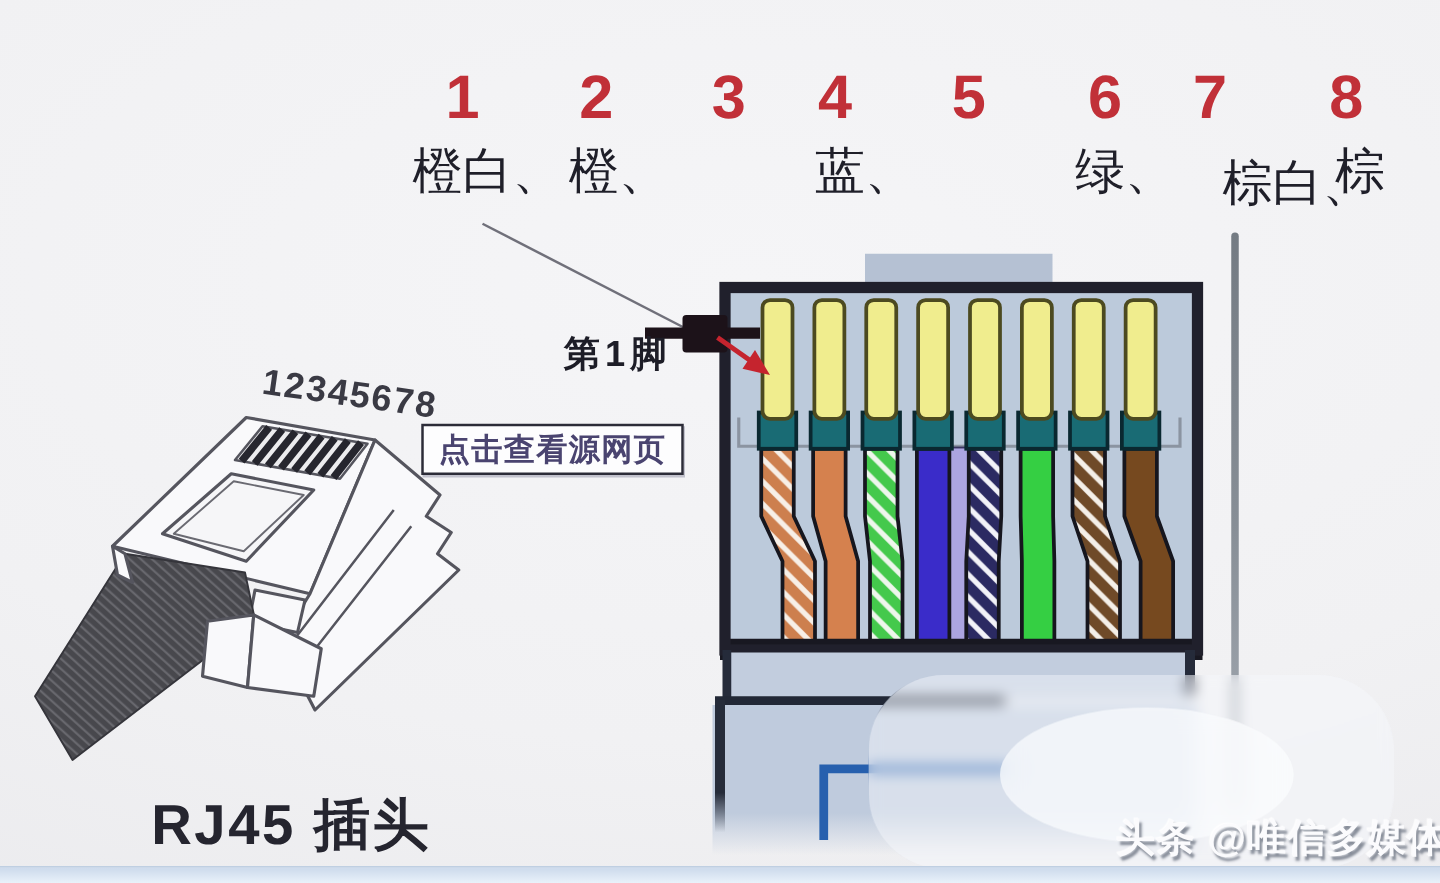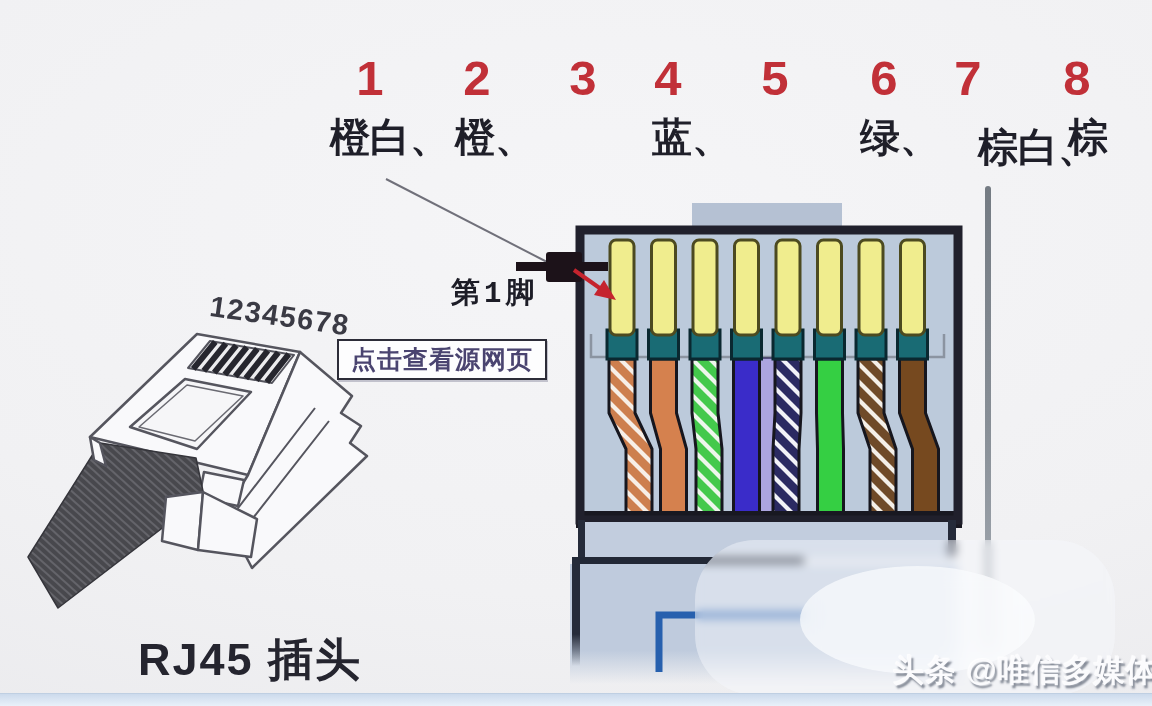--- a/index.html
+++ b/index.html
@@ -6,45 +6,45 @@
   .stage{
     position:relative;width:1152px;height:706px;overflow:hidden;
     background:radial-gradient(120% 95% at 52% 32%, #f5f5f7 0%, #f1f1f3 55%, #e9e9ec 100%);
     font-family:"Liberation Sans","DejaVu Sans",sans-serif;
   }
   .pin-number{
     position:absolute;top:54px;transform:translateX(-50%);
     font-size:49px;font-weight:700;line-height:1;
   }
   .pin-color-label{
-    position:absolute;top:117px;font-size:40px;font-weight:700;line-height:1;
+    position:absolute;top:117px;font-size:40px;font-weight:400;line-height:1;
   }
   .scene{position:absolute;left:0;top:0;width:1152px;height:706px;}
   .smudge{position:absolute;pointer-events:none;}
   .smudge-a{left:695px;top:540px;width:420px;height:155px;border-radius:60px;
     background:rgba(246,249,252,.45);backdrop-filter:blur(5px);-webkit-backdrop-filter:blur(5px);}
   .smudge-b{left:800px;top:566px;width:235px;height:108px;border-radius:50%;
     background:rgba(252,253,255,.68);backdrop-filter:blur(9px);-webkit-backdrop-filter:blur(9px);}
   .tooltip{
     position:absolute;left:337px;top:339px;width:206px;height:37px;
     background:#fdfdfe;border:2px solid #2c2c38;box-shadow:1px 2px 0 rgba(70,70,100,.28);
     display:flex;align-items:center;justify-content:center;
     font-size:25px;font-weight:700;color:#4a4470;letter-spacing:1px;cursor:pointer;
   }
   .pin1-label{
-    position:absolute;left:451px;top:280px;font-size:29px;font-weight:700;
-    color:#1d1d27;letter-spacing:4px;line-height:1;font-family:Liberation Mono, monospace;
+    position:absolute;left:451px;top:270px;font-size:29px;font-weight:700;
+    color:#1d1d27;letter-spacing:4px;line-height:1;
   }
   .contacts-label{
     position:absolute;left:212px;top:292px;font-size:29px;font-weight:600;color:#3a3a44;
     transform:rotate(8deg);transform-origin:left top;letter-spacing:1.5px;line-height:1;
   }
   .plug-caption{
     position:absolute;left:121px;top:637px;font-size:45px;font-weight:700;
-    color:#25252f;letter-spacing:2px;line-height:1;margin-left:17px;
+    color:#25252f;letter-spacing:2px;line-height:1;
   }
   .bottom-strip{
     position:absolute;left:0;top:693px;width:1152px;height:13px;
     background:linear-gradient(#ccdaec,#ebf3fb);border-top:1px solid #bfcfe2;
   }
   .watermark{
     position:absolute;left:893px;top:651px;font-size:31px;font-weight:700;
     color:#fbfbfd;letter-spacing:1px;line-height:1.3;white-space:nowrap;
     text-shadow:2px 3px 2px rgba(128,134,146,.95), -1px -1px 1px rgba(255,255,255,.85);
   }

